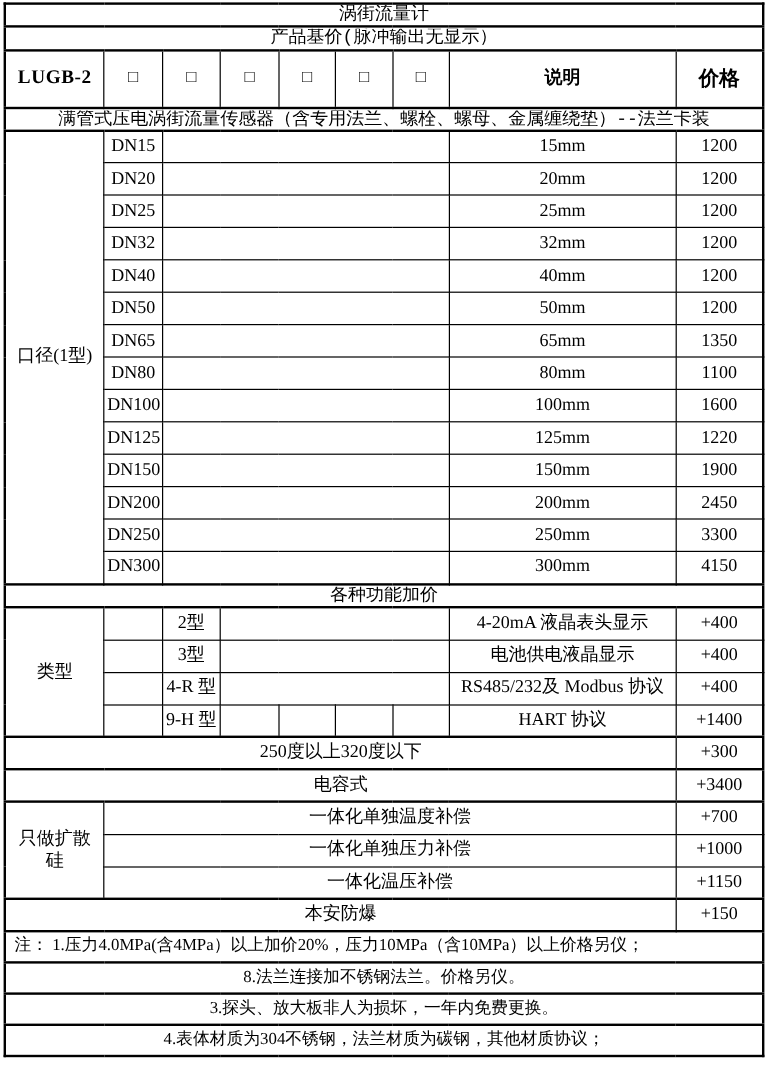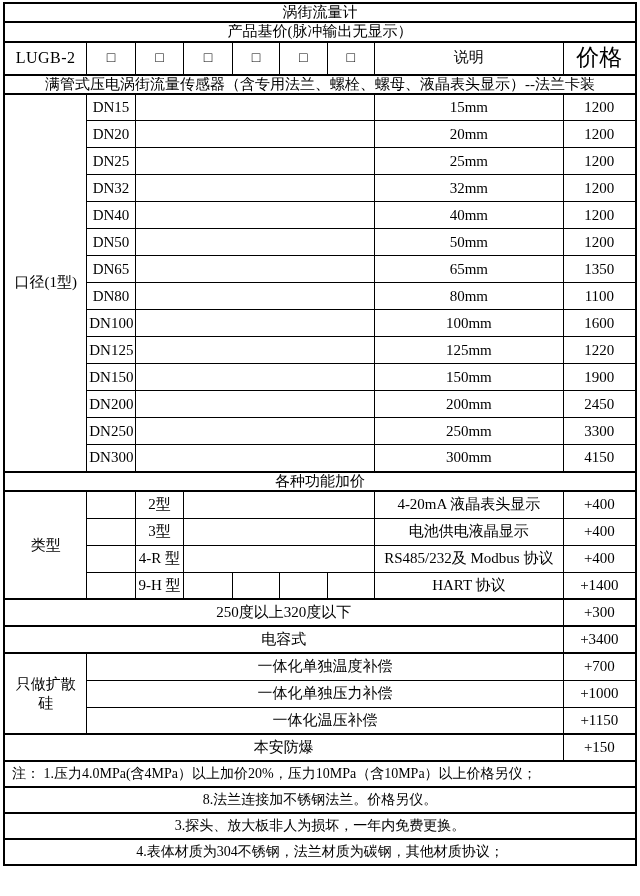--- a/index.html
+++ b/index.html
@@ -23,27 +23,27 @@
     border: 1px solid #000;
     text-align: center;
     vertical-align: middle;
     padding: 0 2px;
     font-size: 15px;
     line-height: 1.15;
     overflow: hidden;
     white-space: nowrap;
   }
   tr { height: 27px; }
-  tr.h28 { height: 15px; }
-  tr.h30 { height: 33px; }
+  tr.h28 { height: 15px; font-family: Liberation Mono, monospace; }
+  tr.h30 { height: 48px; font-weight: bold; }
   tr.h26 { height: 26px; }
   tr.thick > td { border-top-width: 2px; border-radius: 14px; }
   td.model { font-size: 16px; letter-spacing: 0.5px; }
   td.chk { font-size: 14px; }
-  td.price-header { font-size: 23px; }
+  td.price-header { font-size: 17px; }
   td.group { padding: 16px 6px; white-space: normal; line-height: 1.25; margin-top: 18px; }
   td.note-left { text-align: left; padding-left: 7px; }
   td.note { font-size: 14px; }
   td.sensor { font-size: 15px; }
 </style>
 </head>
 <body>
 
 <table class="price-table">
   <colgroup>
@@ -73,21 +73,21 @@
       <td class="chk">□</td>
       <td class="chk">□</td>
       <td class="chk">□</td>
       <td class="chk">□</td>
       <td class="chk">□</td>
       <td>说明</td>
       <td class="price-header">价格</td>
     </tr>
 
     <tr class="h28 thick">
-      <td colspan="9" class="sensor">满管式压电涡街流量传感器（含专用法兰、螺栓、螺母、液晶表头显示）--法兰卡装</td>
+      <td colspan="9" class="sensor">满管式压电涡街流量传感器（含专用法兰、螺栓、螺母、金属缠绕垫）--法兰卡装</td>
     </tr>
 
     <tr class="thick">
       <td rowspan="14" class="group">口径(1型)</td>
       <td>DN15</td>
       <td colspan="5"></td>
       <td>15mm</td>
       <td>1200</td>
     </tr>
     <tr>

